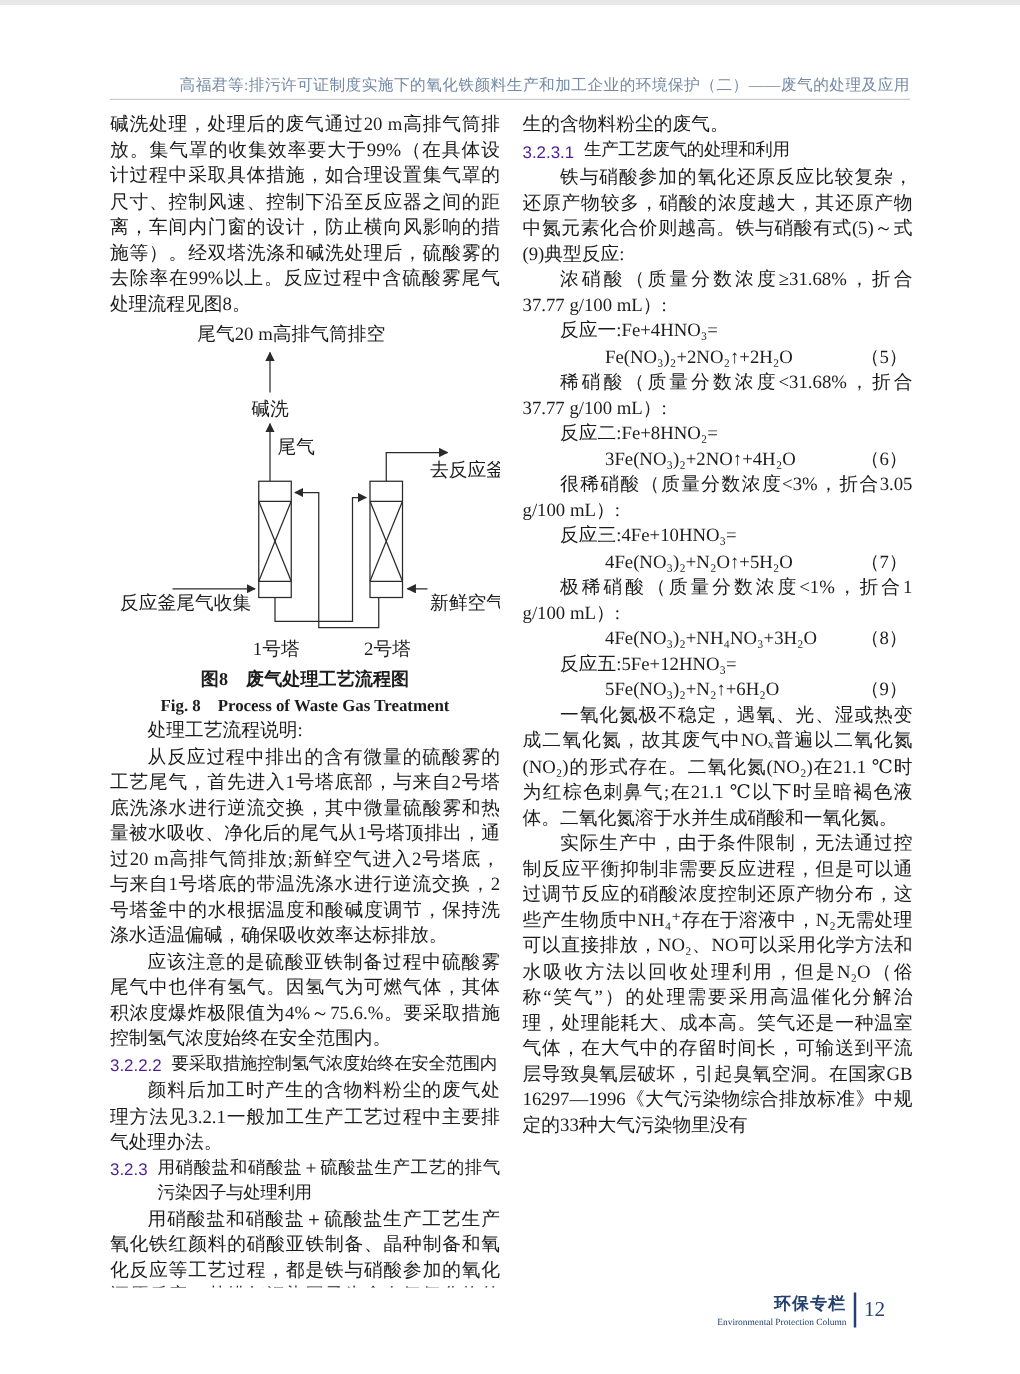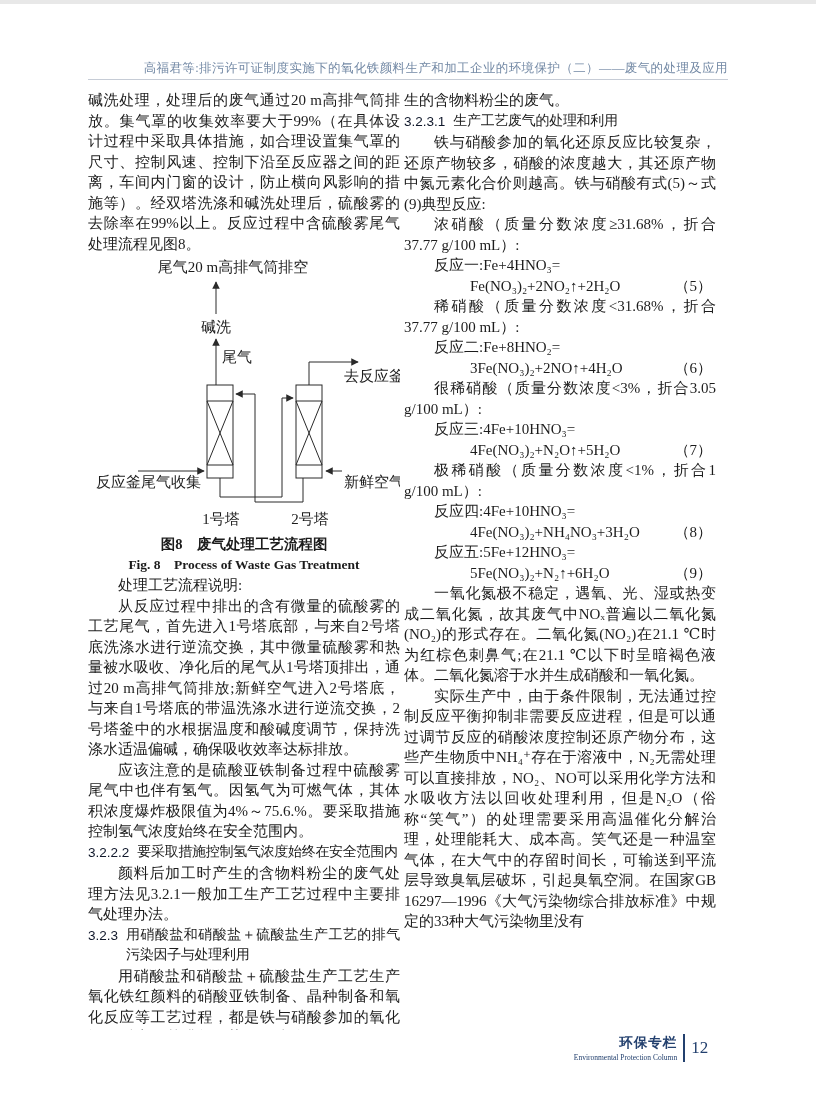--- a/index.html
+++ b/index.html
@@ -15,26 +15,26 @@
   }
   .header-rule{
     position:absolute; top:75px; left:88px; width:640px; height:1px;
     background:#c6ccd6;
   }
   .col{
     position:absolute; top:86px; width:312px; height:940px; overflow:hidden;
     font-size:15px; line-height:20.5px; text-align:justify;
   }
   .col-left{left:88px;}
-  .col-right{left:404px;}
+  .col-right{left:418px;}
   .col p{margin:0;}
   .ind{text-indent:2em;}
   .heading{display:flex; gap:8px; align-items:flex-start; margin:0;}
   .secnum{
-    flex:none; color:#0f172a; font-family:"Liberation Sans","DejaVu Sans",sans-serif;
+    flex:none; color:#4c1d95; font-family:"Liberation Sans","DejaVu Sans",sans-serif;
     font-size:13.5px; padding-top:1px;
   }
   .sectitle{flex:1; font-size:14px; letter-spacing:-0.3px;}
   .nowrap .sectitle{white-space:nowrap;}
   .figure{margin:2px 0 0 0;}
   .figure svg{display:block;}
   .fig-cap-zh{text-align:center; font-weight:bold; font-size:14.5px; margin-top:2px; text-indent:0;}
   .fig-cap-en{text-align:center; font-weight:bold; font-size:13.5px; margin-bottom:4px; text-indent:0;}
   .eq{text-indent:2em;}
   .eqp{display:flex; justify-content:space-between; padding-left:66px; padding-right:4px;}
@@ -159,21 +159,20 @@
     <p class="ind">很稀硝酸（质量分数浓度&lt;3%，折合3.05 g/100 mL）:</p>
 
     <p class="eq">反应三:4Fe+10HNO₃=</p>
     <div class="eqp">
       <span>4Fe(NO₃)₂+N₂O↑+5H₂O</span>
       <span>（7）</span>
     </div>
 
     <p class="ind">极稀硝酸（质量分数浓度&lt;1%，折合1 g/100 mL）:</p>
 
-    <p class="eq">反应四:4Fe+10HNO₃=</p>
     <div class="eqp">
       <span>4Fe(NO₃)₂+NH₄NO₃+3H₂O</span>
       <span>（8）</span>
     </div>
 
     <p class="eq">反应五:5Fe+12HNO₃=</p>
     <div class="eqp">
       <span>5Fe(NO₃)₂+N₂↑+6H₂O</span>
       <span>（9）</span>
     </div>

